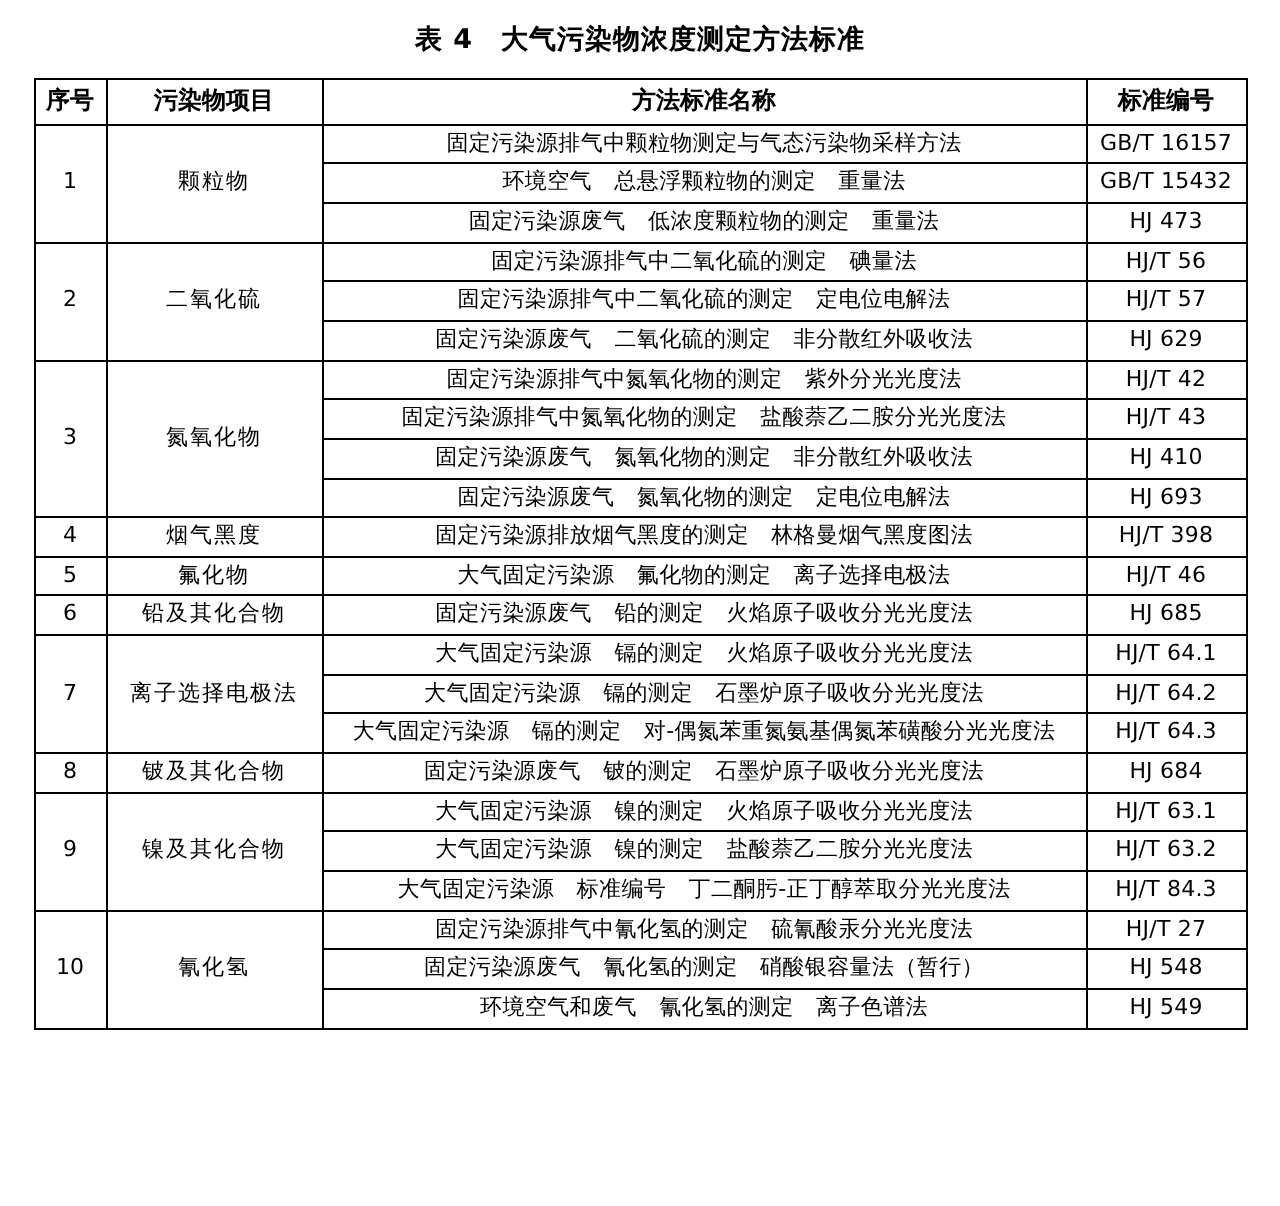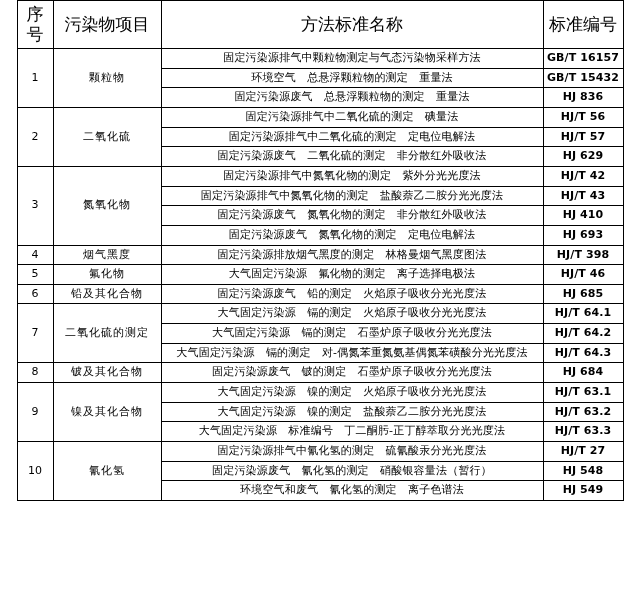--- a/index.html
+++ b/index.html
@@ -39,49 +39,49 @@
   table.std-table td {
     border: 1px solid #000000;
     text-align: center;
     vertical-align: middle;
     font-size: 11px;
     line-height: 1.15;
     padding: 3px 2px 3px 2px;
     font-family: "DejaVu Sans", "Liberation Sans", sans-serif;
   }
   table.std-table th {
-    font-weight: normal;
+    font-weight: bold;
     padding: 4px 2px;
-    font-size: 17px;
+    font-size: 12px;
   }
   .col-no { width: 36px; }
   .col-item { width: 108px; }
   .col-name { width: 382px; }
   .col-code { width: 80px; }
   td.cell-name {
     letter-spacing: 0.2px;
     margin-top: 20px;
   }
   td.cell-code {
     font-size: 11px;
     letter-spacing: 0.1px;
-    font-weight: bold;
   }
   td.cell-item {
     letter-spacing: 1px;
   }
   td.cell-no {
     font-size: 11px;
   }
 </style>
 </head>
 <body>
 
 <div class="page">
 
+  <div class="doc-title">表 4　大气污染物浓度测定方法标准</div>
 
   <table class="std-table">
     <colgroup>
       <col class="col-no">
       <col class="col-item">
       <col class="col-name">
       <col class="col-code">
     </colgroup>
     <thead>
       <tr>
@@ -96,22 +96,22 @@
           <td class="cell-no" rowspan="3">1</td>
           <td class="cell-item" rowspan="3">颗粒物</td>
           <td class="cell-name">固定污染源排气中颗粒物测定与气态污染物采样方法</td>
           <td class="cell-code">GB/T 16157</td>
         </tr>
         <tr>
           <td class="cell-name">环境空气　总悬浮颗粒物的测定　重量法</td>
           <td class="cell-code">GB/T 15432</td>
         </tr>
         <tr>
-          <td class="cell-name">固定污染源废气　总悬浮颗粒物的测定　重量法</td>
-          <td class="cell-code">HJ 836</td>
+          <td class="cell-name">固定污染源废气　低浓度颗粒物的测定　重量法</td>
+          <td class="cell-code">HJ 473</td>
         </tr>
         <tr>
           <td class="cell-no" rowspan="3">2</td>
           <td class="cell-item" rowspan="3">二氧化硫</td>
           <td class="cell-name">固定污染源排气中二氧化硫的测定　碘量法</td>
           <td class="cell-code">HJ/T 56</td>
         </tr>
         <tr>
           <td class="cell-name">固定污染源排气中二氧化硫的测定　定电位电解法</td>
           <td class="cell-code">HJ/T 57</td>
@@ -151,21 +151,21 @@
           <td class="cell-code">HJ/T 46</td>
         </tr>
         <tr>
           <td class="cell-no" rowspan="1">6</td>
           <td class="cell-item" rowspan="1">铅及其化合物</td>
           <td class="cell-name">固定污染源废气　铅的测定　火焰原子吸收分光光度法</td>
           <td class="cell-code">HJ 685</td>
         </tr>
         <tr>
           <td class="cell-no" rowspan="3">7</td>
-          <td class="cell-item" rowspan="3">二氧化硫的测定</td>
+          <td class="cell-item" rowspan="3">离子选择电极法</td>
           <td class="cell-name">大气固定污染源　镉的测定　火焰原子吸收分光光度法</td>
           <td class="cell-code">HJ/T 64.1</td>
         </tr>
         <tr>
           <td class="cell-name">大气固定污染源　镉的测定　石墨炉原子吸收分光光度法</td>
           <td class="cell-code">HJ/T 64.2</td>
         </tr>
         <tr>
           <td class="cell-name">大气固定污染源　镉的测定　对-偶氮苯重氮氨基偶氮苯磺酸分光光度法</td>
           <td class="cell-code">HJ/T 64.3</td>
@@ -181,21 +181,21 @@
           <td class="cell-item" rowspan="3">镍及其化合物</td>
           <td class="cell-name">大气固定污染源　镍的测定　火焰原子吸收分光光度法</td>
           <td class="cell-code">HJ/T 63.1</td>
         </tr>
         <tr>
           <td class="cell-name">大气固定污染源　镍的测定　盐酸萘乙二胺分光光度法</td>
           <td class="cell-code">HJ/T 63.2</td>
         </tr>
         <tr>
           <td class="cell-name">大气固定污染源　标准编号　丁二酮肟-正丁醇萃取分光光度法</td>
-          <td class="cell-code">HJ/T 63.3</td>
+          <td class="cell-code">HJ/T 84.3</td>
         </tr>
         <tr>
           <td class="cell-no" rowspan="3">10</td>
           <td class="cell-item" rowspan="3">氰化氢</td>
           <td class="cell-name">固定污染源排气中氰化氢的测定　硫氰酸汞分光光度法</td>
           <td class="cell-code">HJ/T 27</td>
         </tr>
         <tr>
           <td class="cell-name">固定污染源废气　氰化氢的测定　硝酸银容量法（暂行）</td>
           <td class="cell-code">HJ 548</td>

